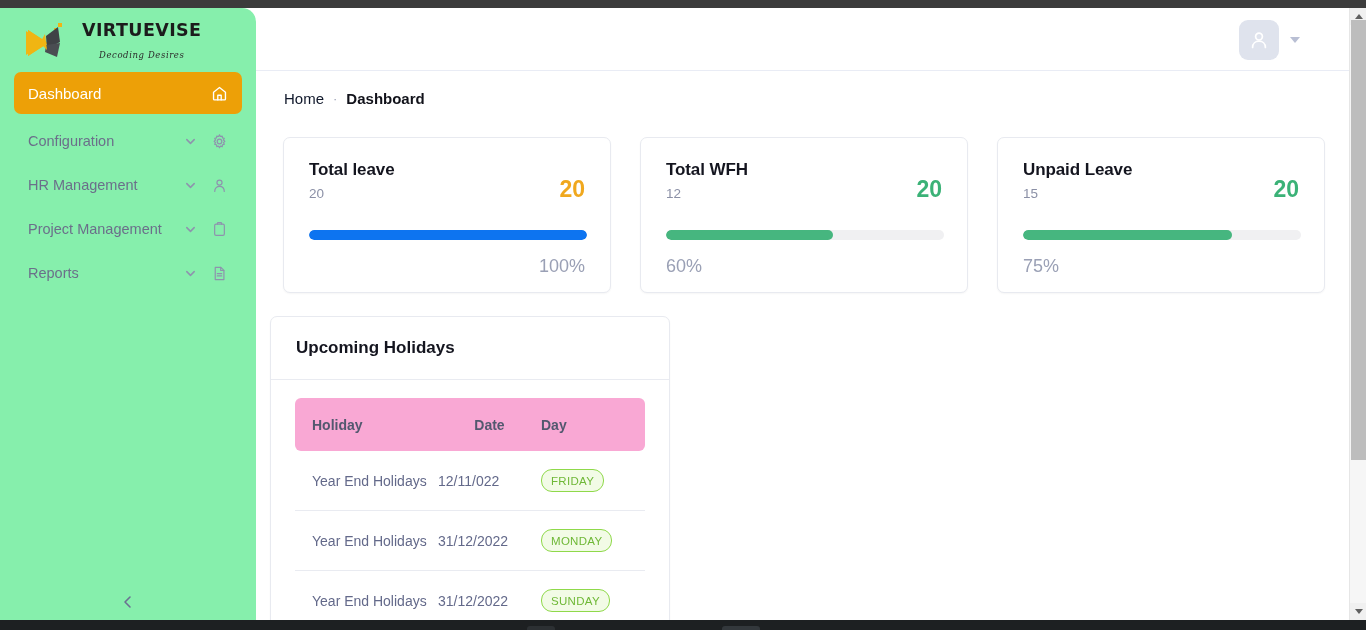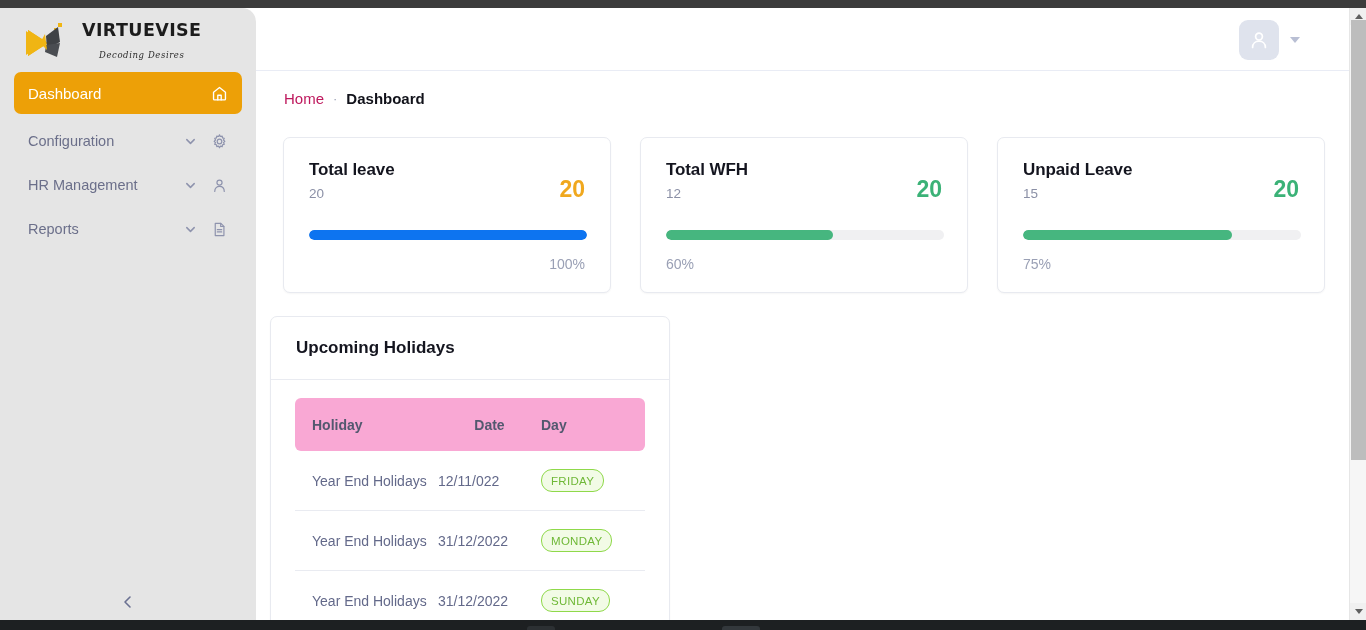--- a/index.html
+++ b/index.html
@@ -154,21 +154,21 @@
     position: absolute; left: 256px; top: 71px;
     width: 1093px; height: 549px;
     background: #ffffff;
     z-index: 10;
   }
   .breadcrumb {
     position: absolute; left: 28px; top: 19px;
     display: flex; align-items: center; gap: 9px;
     font-size: 15px;
   }
-  .bc-home { color: #be185d; cursor: pointer; }
+  .bc-home { color: #0f172a; cursor: pointer; }
   .bc-sep { color: #9aa0b5; font-size: 13px; }
   .bc-current { color: #11121a; font-weight: bold; }
 
   .cards {
     position: absolute; left: 27px; top: 66px;
     width: 1043px;
     display: flex; gap: 29px;
   }
   .card {
     width: 328px; height: 156px;
@@ -189,21 +189,21 @@
     font-size: 23px; font-weight: bold; line-height: 1;
   }
   .progress-track {
     position: absolute; left: 25px; top: 92px;
     width: 278px; height: 10px;
     background: #f0f0f2; border-radius: 6px; overflow: hidden;
   }
   .progress-fill { height: 10px; border-radius: 6px; }
   .pct {
     position: absolute; top: 118px;
-    font-size: 14px; color: #9aa0b5;
+    font-size: 18px; color: #9aa0b5;
   }
   .pct.right { right: 25px; }
   .pct.left { left: 25px; }
 
   
   .panel {
     position: absolute; left: 14px; top: 245px;
     width: 400px;
     background: #ffffff;
     border: 1px solid #e8eaf0;
@@ -248,21 +248,21 @@
     white-space: nowrap;
   }
 </style>
 </head>
 <body>
 
 <div id="viewport">
 
   <div class="chrome-top"></div>
 
-  <div class="sidebar" style="background: #e5e5e5;">
+  <div class="sidebar" style="background: #86efac;">
 
     <div class="logo-wrap">
       <svg class="logo-mark" viewBox="0 0 52 38">
         <rect x="34" y="1" width="4" height="4" fill="#f0b513"></rect>
         <rect x="30" y="6" width="3" height="3" fill="#f0b513"></rect>
         <path d="M4 8 L4 34 L24 21 Z" fill="#f0b513"></path>
         <path d="M24 21 L4 8 L4 34 Z" fill="#f0b513"></path>
         <path d="M2 9 L20 21 L2 33 Z" fill="#f0b513"></path>
         <path d="M22 14 L34 5 L36 20 L23 27 Z" fill="#3f4246"></path>
         <path d="M22 23 L36 21 L33 35 L21 30 Z" fill="#4a4d52"></path>
@@ -305,20 +305,32 @@
           <svg class="chev" viewBox="0 0 14 14" fill="none" stroke="#8e93ad" stroke-width="1.6" stroke-linecap="round" stroke-linejoin="round">
             <path d="M3 5 L7 9 L11 5"></path>
           </svg>
           <svg class="nav-icon" viewBox="0 0 20 20" fill="none" stroke="#8e93ad" stroke-width="1.4" stroke-linecap="round" stroke-linejoin="round">
             <circle cx="10" cy="6.6" r="3"></circle>
             <path d="M4.4 17 C4.4 12.8 7 11 10 11 C13 11 15.6 12.8 15.6 17"></path>
           </svg>
         </span>
       </div>
 
+      <div class="nav-item">
+        <span class="nav-label">Project Management</span>
+        <span class="nav-right">
+          <svg class="chev" viewBox="0 0 14 14" fill="none" stroke="#8e93ad" stroke-width="1.6" stroke-linecap="round" stroke-linejoin="round">
+            <path d="M3 5 L7 9 L11 5"></path>
+          </svg>
+          <svg class="nav-icon" viewBox="0 0 20 20" fill="none" stroke="#8e93ad" stroke-width="1.4" stroke-linecap="round" stroke-linejoin="round">
+            <rect x="4.3" y="3.6" width="11.4" height="13.2" rx="1.6"></rect>
+            <path d="M7.6 3.6 V2.6 A0.8 0.8 0 0 1 8.4 1.8 H11.6 A0.8 0.8 0 0 1 12.4 2.6 V3.6"></path>
+          </svg>
+        </span>
+      </div>
 
       <div class="nav-item">
         <span class="nav-label">Reports</span>
         <span class="nav-right">
           <svg class="chev" viewBox="0 0 14 14" fill="none" stroke="#8e93ad" stroke-width="1.6" stroke-linecap="round" stroke-linejoin="round">
             <path d="M3 5 L7 9 L11 5"></path>
           </svg>
           <svg class="nav-icon" viewBox="0 0 20 20" fill="none" stroke="#8e93ad" stroke-width="1.4" stroke-linecap="round" stroke-linejoin="round">
             <path d="M5 2.8 H11.6 L15.2 6.4 V17.2 H5 Z"></path>
             <path d="M11.4 2.8 V6.5 H15.1"></path>

